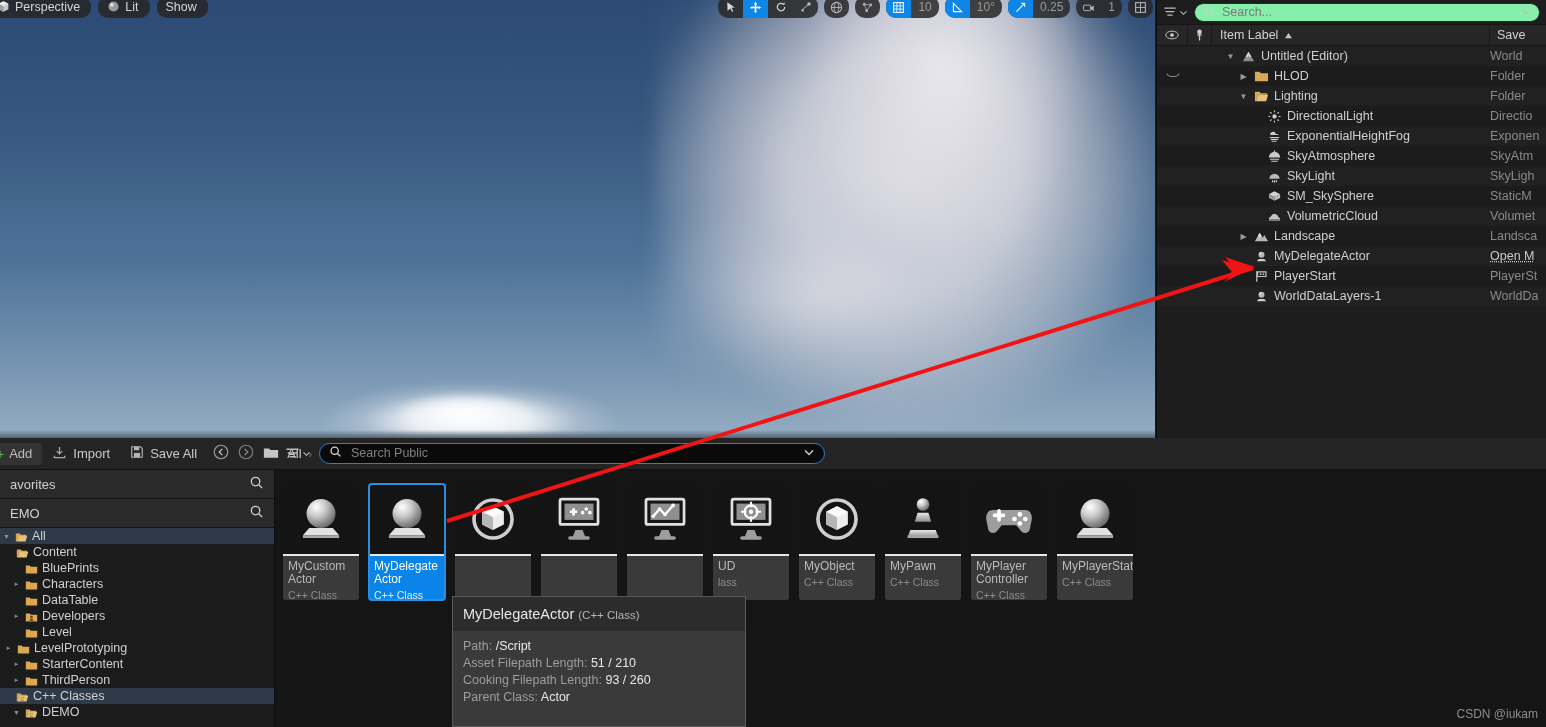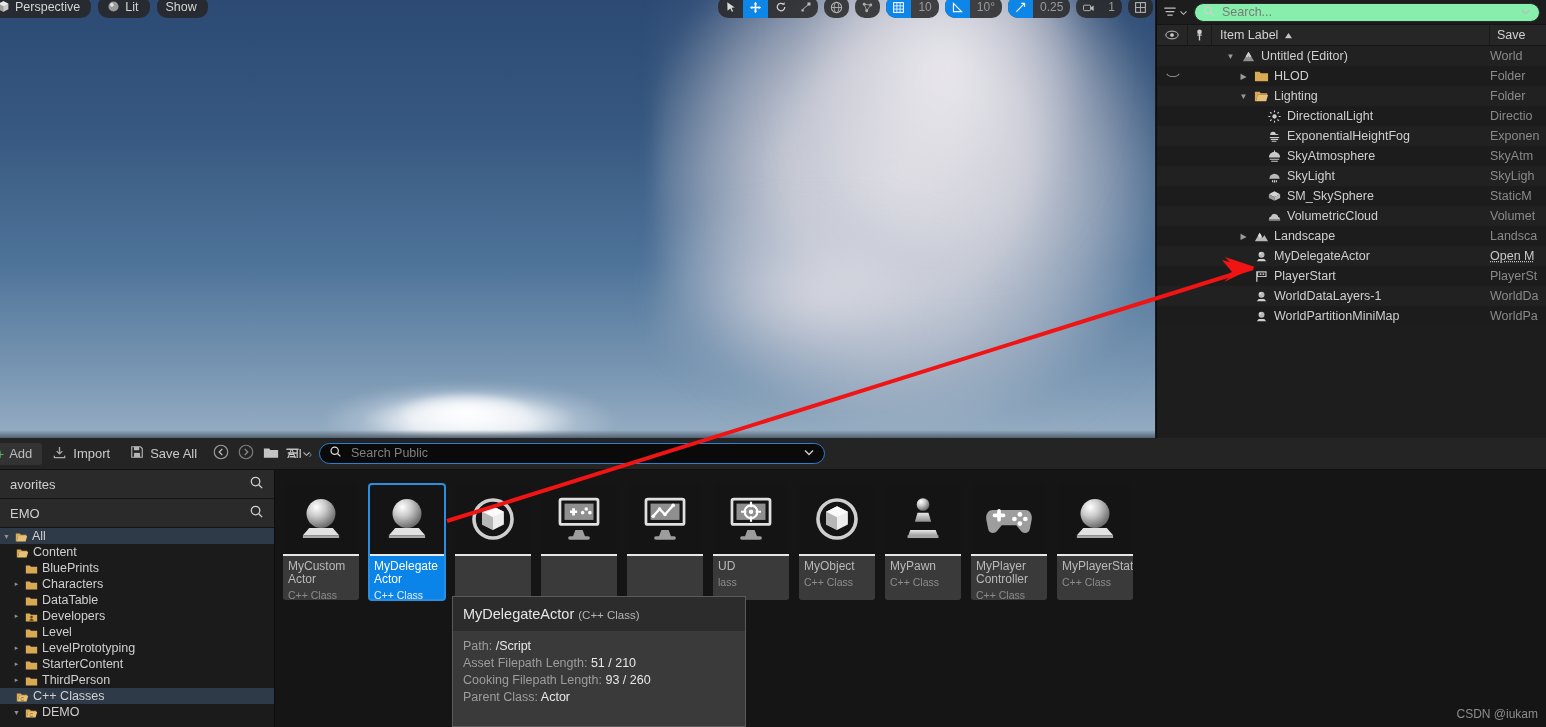--- a/index.html
+++ b/index.html
@@ -561,36 +561,20 @@
               <svg width="15" height="15" viewBox="0 0 16 16">
                 <circle cx="8" cy="6" r="3.2" fill="#b9b9b9"></circle>
                 <circle cx="6.7" cy="4.8" r="1.1" fill="#e6e6e6"></circle>
                 <path d="M3 13l2-2.3h6L13 13z" fill="#cfcfcf"></path>
               </svg>
             </span>
             <span>WorldDataLayers-1</span>
           </div>
           <div class="ol-type">WorldDa</div>
         </div>
-        <div class="ol-row">
-          <div class="ol-eye"></div>
-          <div class="ol-pin"></div>
-          <div class="ol-main" style="padding-left: 26px;">
-            <span class="tw"></span>
-            <span class="oic">
-              <svg width="15" height="15" viewBox="0 0 16 16">
-                <circle cx="8" cy="6" r="3.2" fill="#b9b9b9"></circle>
-                <circle cx="6.7" cy="4.8" r="1.1" fill="#e6e6e6"></circle>
-                <path d="M3 13l2-2.3h6L13 13z" fill="#cfcfcf"></path>
-              </svg>
-            </span>
-            <span>WorldPartitionMiniMap</span>
-          </div>
-          <div class="ol-type">WorldPa</div>
-        </div>
       </div>
   </div>
 
   <div id="cb">
     <div id="cb-toolbar">
       <div class="cb-add">
         <span style="color:#5ab75a;font-size:14px;line-height:10px">+</span>
         <span>Add</span>
       </div>
       <div class="cb-tbitem">
@@ -710,21 +694,21 @@
                 </svg></span>
               <span>Developers</span>
             </div>
             <div class="tree-row" style="padding-left: 12px;">
               <span class="caret"></span>
               <span class="folder"><svg width="13" height="13" viewBox="0 0 16 16">
                   <path d="M1 3h5l1.2 1.5H15V13H1z" fill="#d9a955"></path>
                 </svg></span>
               <span>Level</span>
             </div>
-            <div class="tree-row" style="padding-left: 12px;">
+            <div class="tree-row" style="padding-left: 4px;">
               <span class="caret">▸</span>
               <span class="folder"><svg width="13" height="13" viewBox="0 0 16 16">
                   <path d="M1 3h5l1.2 1.5H15V13H1z" fill="#d9a955"></path>
                 </svg></span>
               <span>LevelPrototyping</span>
             </div>
             <div class="tree-row" style="padding-left: 12px;">
               <span class="caret">▸</span>
               <span class="folder"><svg width="13" height="13" viewBox="0 0 16 16">
                   <path d="M1 3h5l1.2 1.5H15V13H1z" fill="#d9a955"></path>

